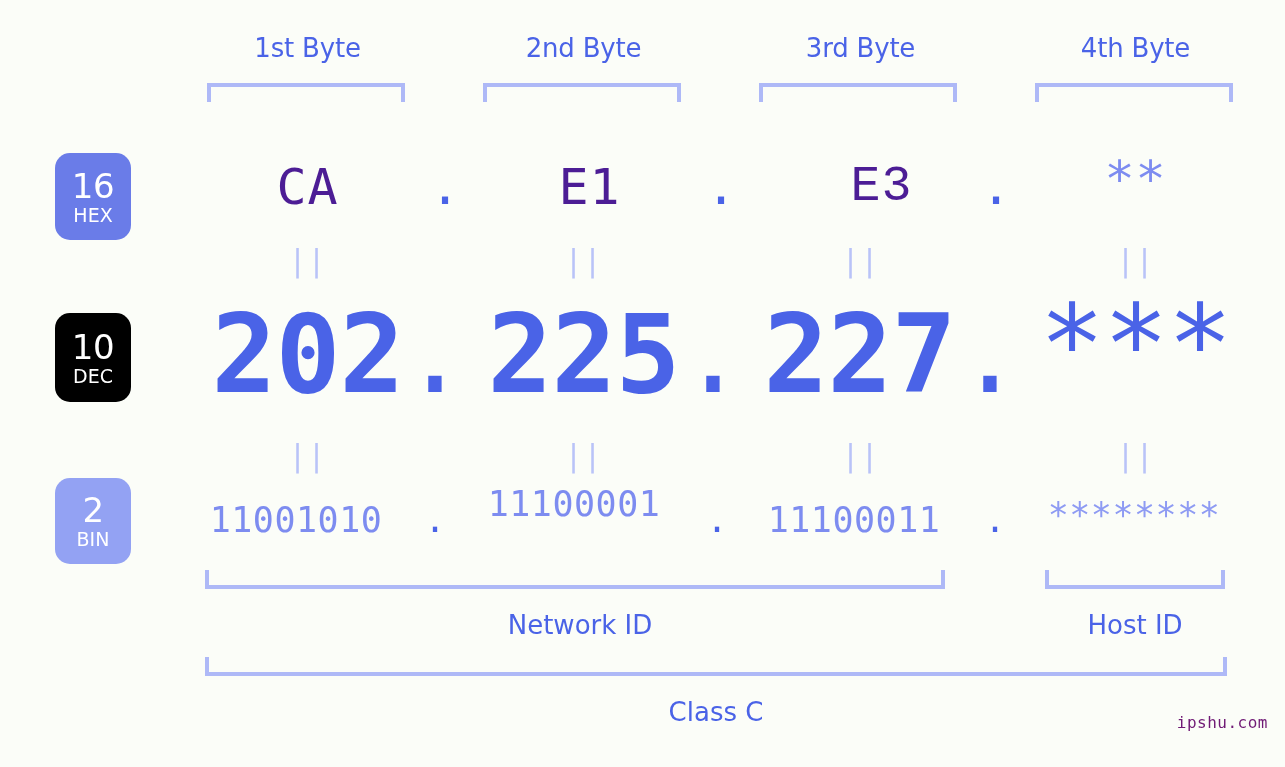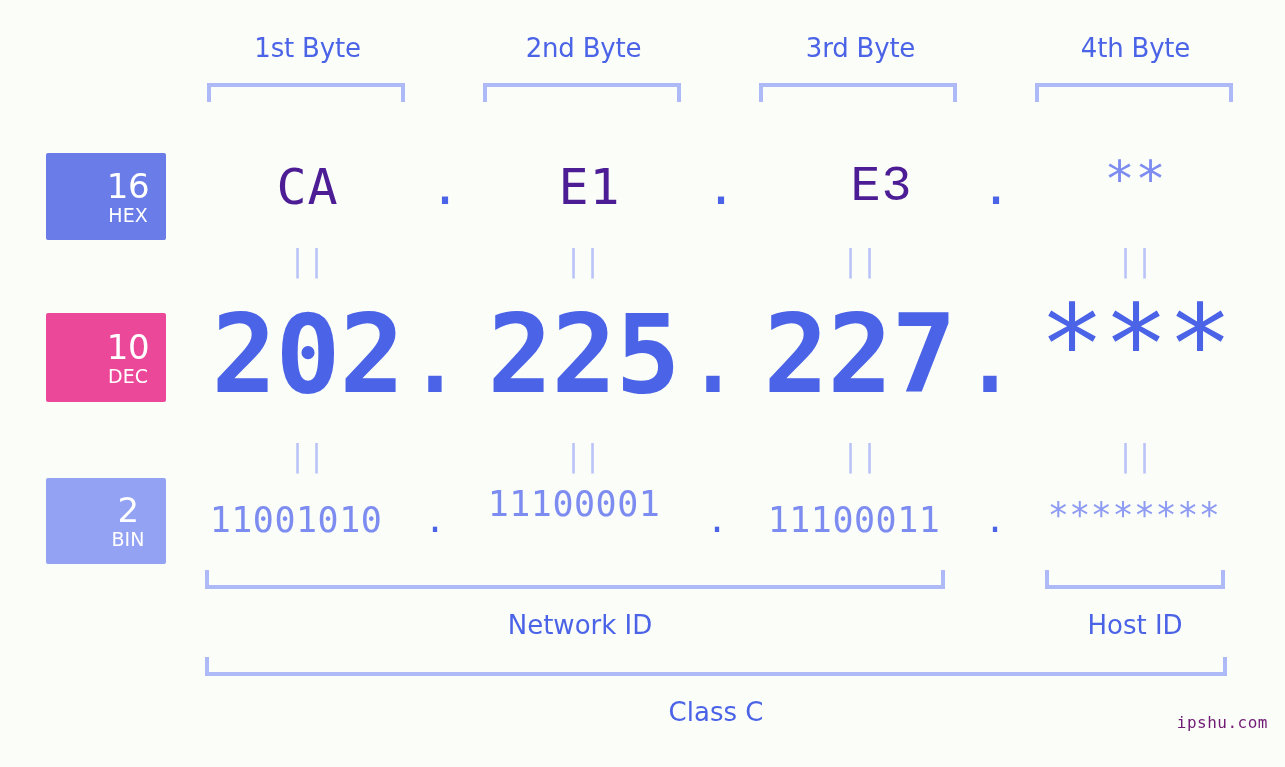--- a/index.html
+++ b/index.html
@@ -48,32 +48,31 @@
     height: 19px;
     border-bottom: 4px solid #aeb9f7;
     border-left: 4px solid #aeb9f7;
     border-right: 4px solid #aeb9f7;
     box-sizing: border-box;
   }
 
   
   .badge {
     position: absolute;
-    left: 46px;
+    left: 55px;
     width: 76px;
-    border-radius: 2px;
+    border-radius: 15px;
     color: #ffffff;
     text-align: center;
     font-family: "DejaVu Sans", sans-serif;
     display: flex;
     flex-direction: column;
     align-items: center;
     justify-content: center;
     line-height: 1;
-    padding-left: 44px;
   }
   .badge .num {
     font-size: 34px;
     font-weight: 400;
     letter-spacing: -0.5px;
   }
   .badge .lbl {
     font-size: 19px;
     font-weight: 400;
     margin-top: 3px;
@@ -200,21 +199,21 @@
   <div class="cell hex-val" style="left:784px;top:158px;width:195px;font-family:Liberation Mono, monospace;">E3</div>
   <div class="dot dot-hex" style="left:956px;top:158px;width:80px;">.</div>
 
   <div class="cell hex-star" style="left:1038px;top:150px;width:195px;">**</div>
 
   <div class="eqmark" style="left:210px;top:243px;width:195px;">||</div>
   <div class="eqmark" style="left:486px;top:243px;width:195px;">||</div>
   <div class="eqmark" style="left:763px;top:243px;width:195px;">||</div>
   <div class="eqmark" style="left:1038px;top:243px;width:195px;">||</div>
 
-  <div class="badge" style="top: 313px; height: 89px; background: #ec4899;">
+  <div class="badge" style="top: 313px; height: 89px; background: #000000;">
     <span class="num">10</span>
     <span class="lbl">DEC</span>
   </div>
 
   <div class="cell dec-val" style="left:200px;top:292px;width:215px;">202</div>
   <div class="dot dot-dec" style="left:395px;top:292px;width:80px;">.</div>
 
   <div class="cell dec-val" style="left:476px;top:292px;width:215px;">225</div>
   <div class="dot dot-dec" style="left:673px;top:292px;width:80px;">.</div>
 

